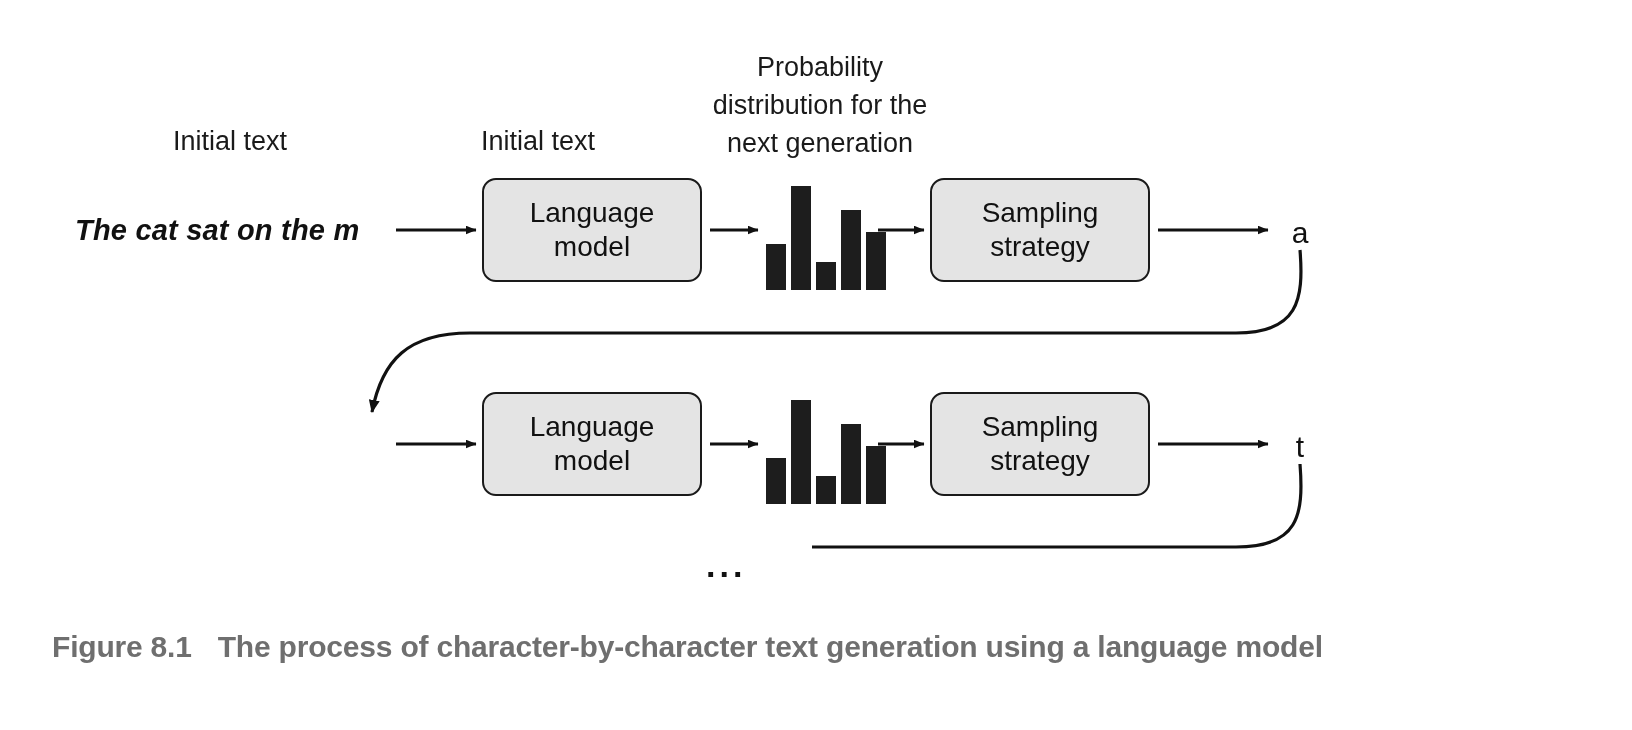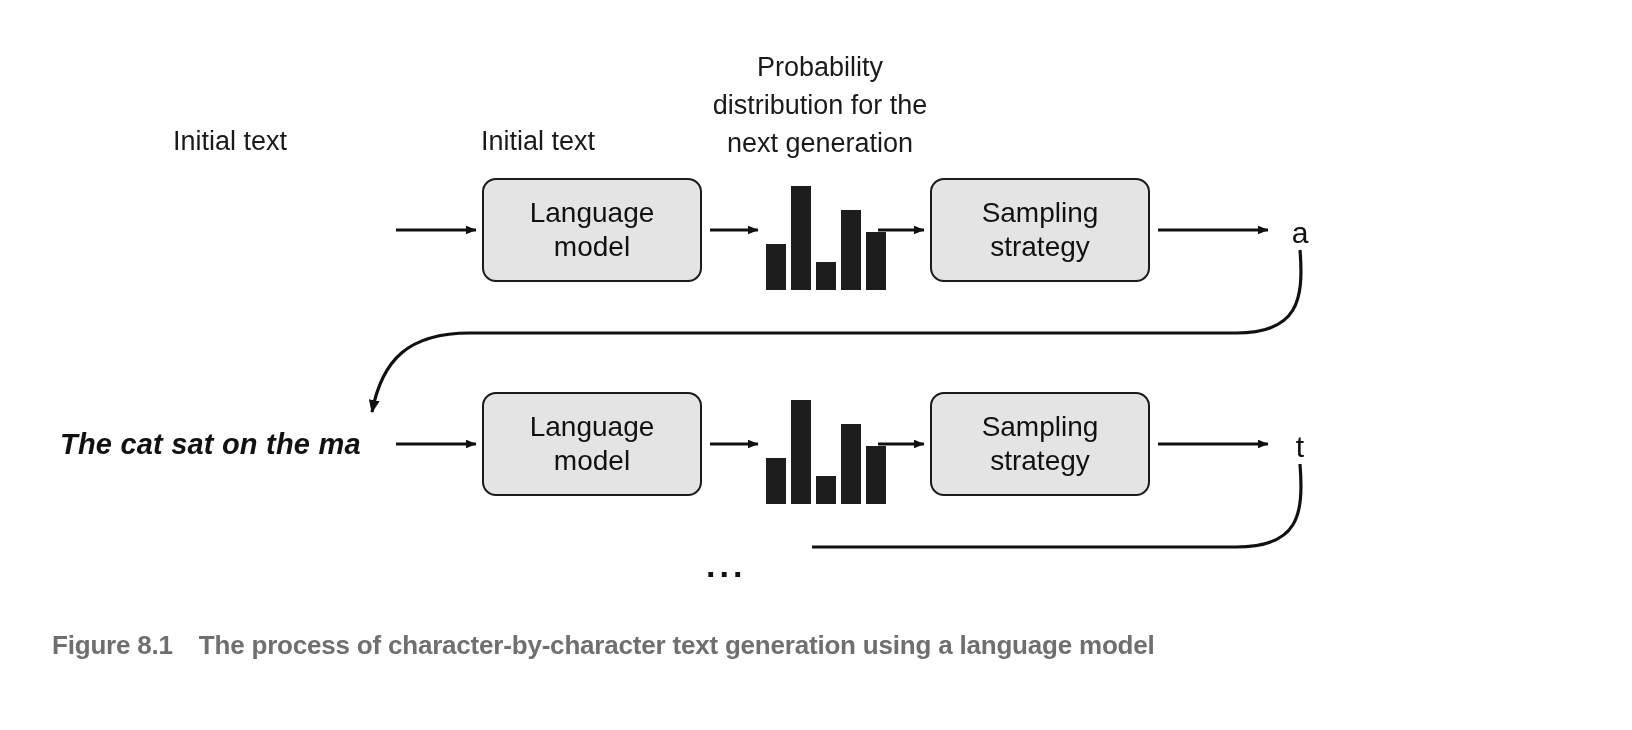--- a/index.html
+++ b/index.html
@@ -82,21 +82,21 @@
     top: 0;
     width: 1632px;
     height: 730px;
     pointer-events: none;
   }
   .caption {
     position: absolute;
     left: 52px;
     top: 630px;
     width: 1540px;
-    font-size: 26px;
+    font-size: 30px;
     font-weight: bold;
     color: #6f6f6f;
     font-family: "Liberation Sans Narrow", "Liberation Sans", sans-serif;
     letter-spacing: -0.2px;
   }
   .caption .cap-num { margin-right: 26px; }
 </style>
 </head>
 <body>
 
@@ -104,38 +104,38 @@
 
   <div class="lbl" style="left:120px; top:122px; width:220px;">Initial text</div>
 
   <div class="lbl" style="left:428px; top:122px; width:220px;">Initial text</div>
 
   <div class="lbl" style="left:690px; top:48px; width:260px;">Probability
 distribution for the
 next generation</div>
 
 
+  <div class="seq-text" style="left:75px; top:214px;">The cat sat on the m</div>
 
   <div class="proc-box" style="left:482px; top:178px; width:220px; height:104px;">Language
 model</div>
 
   <div class="bars" style="left:766px; top:170px; height:120px;">
     <div class="bar" style="height:46px;"></div>
     <div class="bar" style="height:104px;"></div>
     <div class="bar" style="height:28px;"></div>
     <div class="bar" style="height:80px;"></div>
     <div class="bar" style="height:58px;"></div>
   </div>
 
   <div class="proc-box" style="left:930px; top:178px; width:220px; height:104px;">Sampling
 strategy</div>
 
   <div class="out-char" style="left:1280px; top:216px;">a</div>
 
-  <div class="seq-text" style="left:60px; top:428px;">The cat sat on the ma</div>
 
   <div class="proc-box" style="left:482px; top:392px; width:220px; height:104px;">Language
 model</div>
 
   <div class="bars" style="left:766px; top:384px; height:120px;">
     <div class="bar" style="height:46px;"></div>
     <div class="bar" style="height:104px;"></div>
     <div class="bar" style="height:28px;"></div>
     <div class="bar" style="height:80px;"></div>
     <div class="bar" style="height:58px;"></div>

